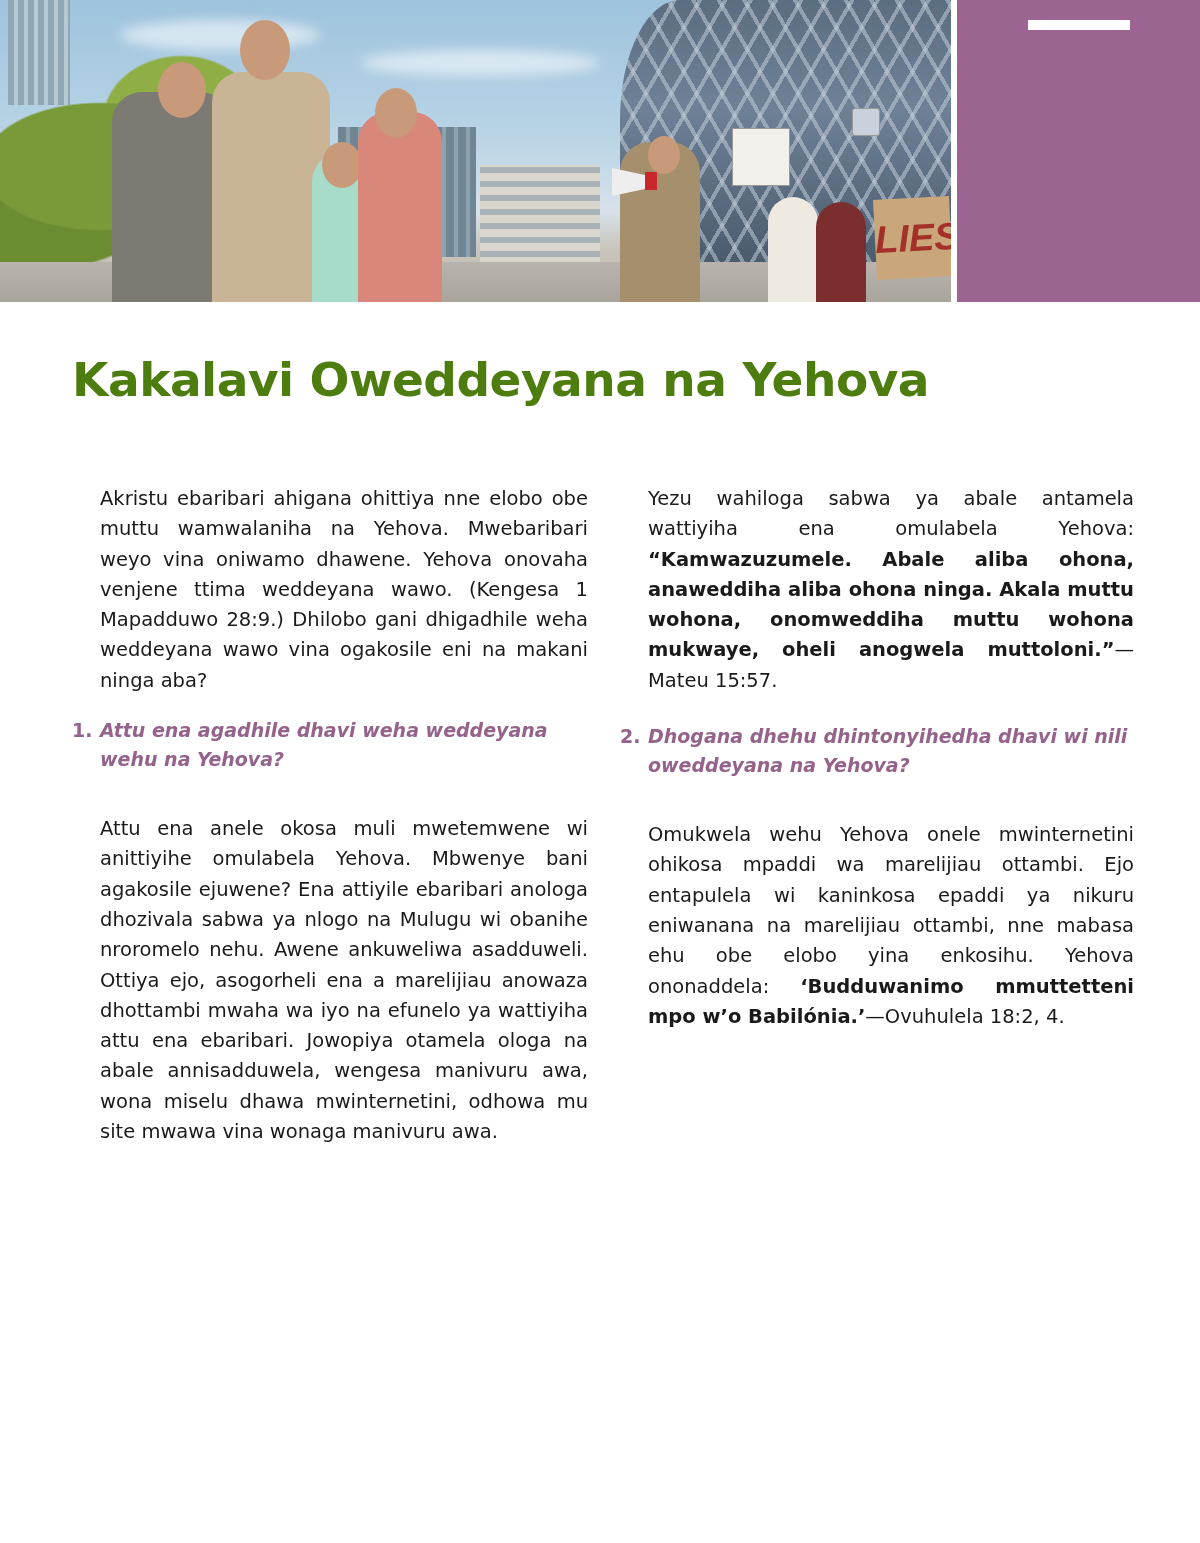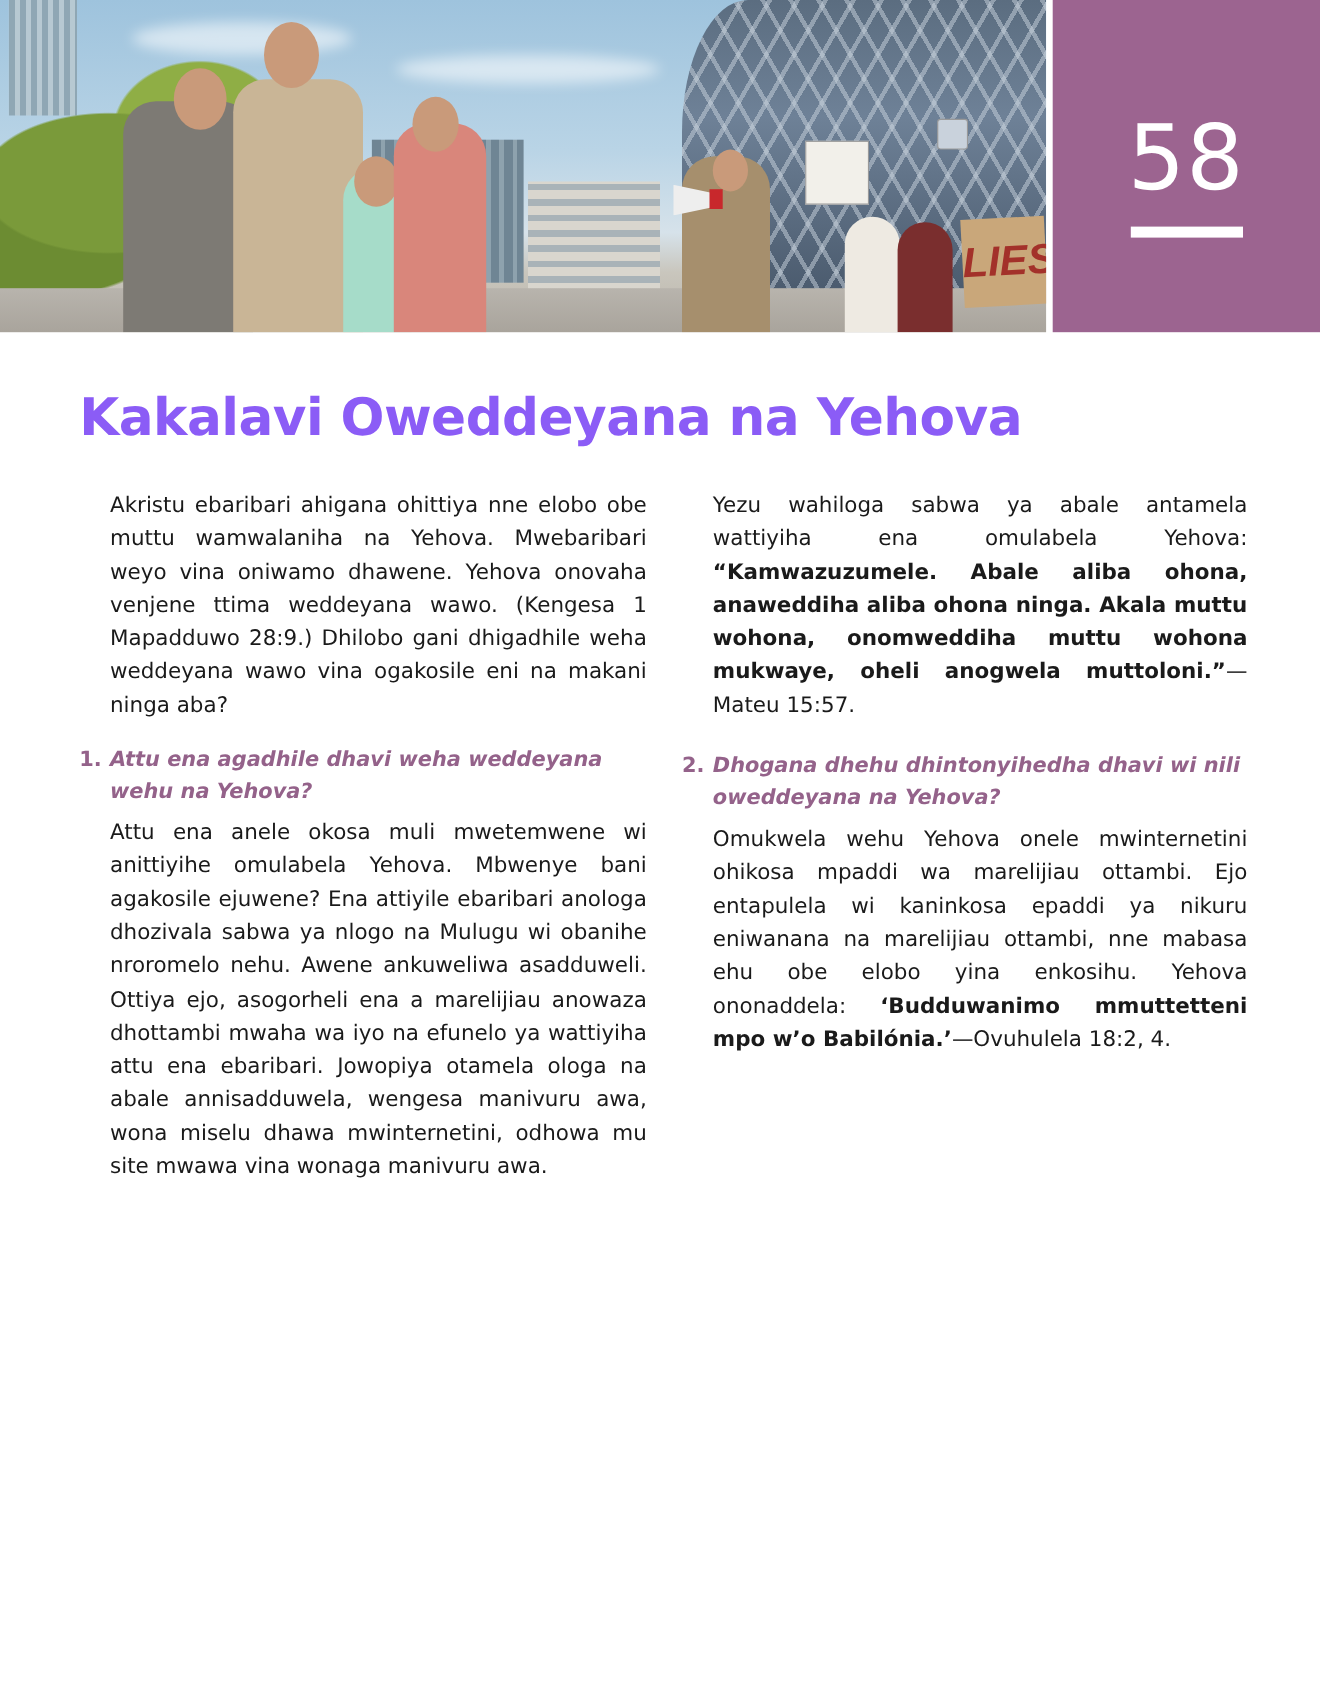--- a/index.html
+++ b/index.html
@@ -53,33 +53,33 @@
       color: #ffffff;
       font-family: "DejaVu Sans", sans-serif;
       font-size: 82px; font-weight: 500; line-height: 1; letter-spacing: 1px;
     }
     .lesson-rule { margin-top: 20px; width: 102px; height: 10px; background: #ffffff; }
 
     
     .title {
       position: absolute; left: 72px; top: 350px;
       font-family: "DejaVu Sans", sans-serif; font-weight: bold;
-      font-size: 47px; line-height: 60px; color: #8b5cf6; letter-spacing: -0.5px;
+      font-size: 47px; line-height: 60px; color: #4d7c0f; letter-spacing: -0.5px;
     }
 
     
     .col { position: absolute; top: 444px; }
     .col-left { left: 72px; width: 516px; }
     .col-right { left: 620px; width: 514px; }
 
     .para {
       font-family: "DejaVu Sans", sans-serif; font-size: 19.5px; line-height: 30.3px;
       text-align: justify; hyphens: auto; color: #1a1a1a;
     }
-    .indent { padding-left: 28px; }
+    .indent { padding-left: 28px; margin-top: 40px; }
     .bold { font-weight: bold; }
 
     .question {
       display: flex; margin-top: 20px; margin-bottom: 8px;
       font-family: "DejaVu Sans", sans-serif; font-weight: bold;
       font-size: 19px; line-height: 29px; color: #94628a;
     }
     .q-num { width: 28px; flex: none; }
     .q-text { flex: 1; font-style: italic; }
   </style>
@@ -110,21 +110,20 @@
   <div class="megaphone"></div>
   <div class="mega-red"></div>
   <div class="sign" style="left:732px;top:128px;width:58px;height:58px;"></div>
   <div class="person" style="left:768px;width:50px;height:105px;background:#eeeae2;"></div>
   <div class="person" style="left:816px;width:50px;height:100px;background:#7a2e2e;"></div>
   <div class="sign" style="left:852px;top:108px;width:28px;height:28px;border-radius:3px;background:#c9d2dc;"></div>
   <div class="lies">LIES!</div>
 </div>
 
 <div class="lesson-panel">
-  <div class="lesson-number">58</div>
   <div class="lesson-rule"></div>
 </div>
 
 <h1 class="title">Kakalavi Oweddeyana na Yehova</h1>
 
 <div class="col col-left">
   <p class="para indent">Akristu ebaribari ahigana ohittiya nne elobo obe muttu wamwalaniha na Yehova. Mwebaribari weyo vina oniwamo dhawene. Yehova onovaha venjene ttima weddeyana wawo. (Kengesa 1 Mapadduwo 28:9.) Dhilobo gani dhigadhile weha weddeyana wawo vina ogakosile eni na makani ninga aba?</p>
 
   <div class="question">
     <span class="q-num">1.</span>

